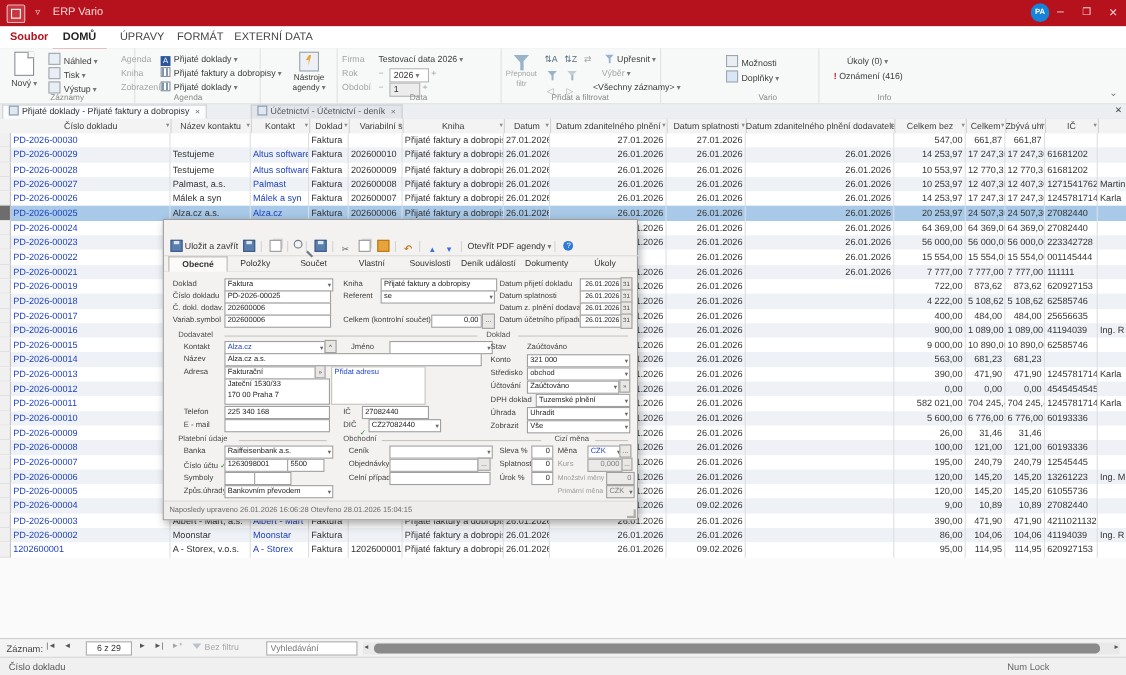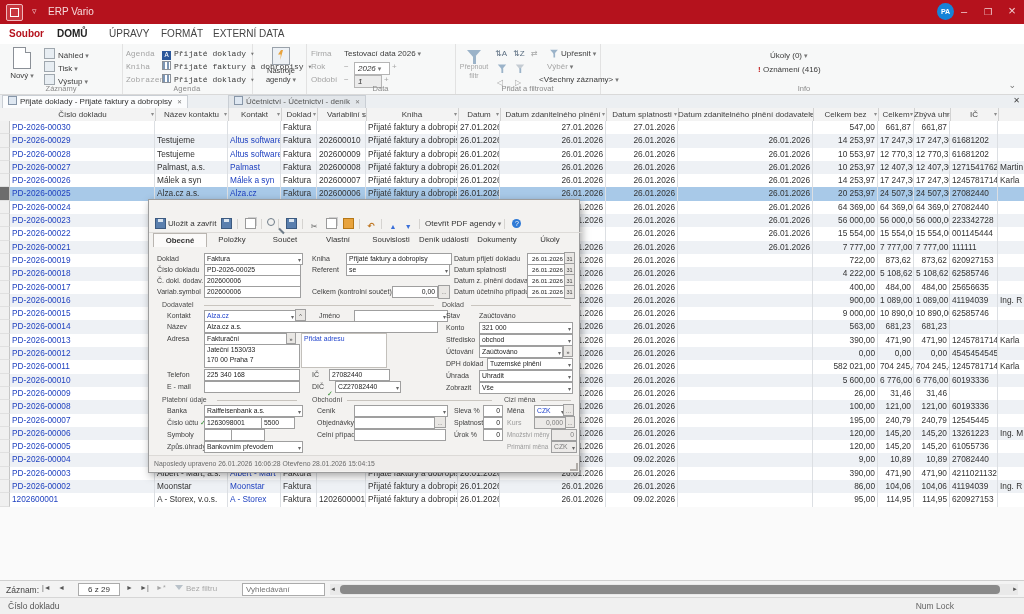--- a/index.html
+++ b/index.html
@@ -1,17 +1,17 @@
 <!DOCTYPE html>
 <html><head>
 <meta charset="utf-8">
 <style>
   html,body{margin:0;padding:0;}
   body{width:1024px;height:614px;overflow:hidden;font-family:"Liberation Sans","DejaVu Sans",sans-serif;background:#f0f0f0;position:relative;-webkit-font-smoothing:antialiased;}
-  .abs{position:absolute;font-style:italic;}
+  .abs{position:absolute;}
 
   
   #titlebar{position:absolute;left:0;top:0;width:1024px;height:24px;background:#b5121d;color:#fff;}
   #titlebar .appicon{position:absolute;left:6px;top:4px;width:15px;height:15px;border:1px solid #f0b9bd;border-radius:2px;background:#c8363f;}
   #titlebar .appicon:before{content:"";position:absolute;left:3px;top:3px;width:7px;height:7px;border:1px solid #fff;}
   #titlebar .qat{position:absolute;left:32px;top:6px;font-size:9px;color:#f2c6c9;}
   #titlebar .title{position:absolute;left:48px;top:6px;font-size:10px;color:#f6dadc;}
   .avatar{position:absolute;right:70px;top:3px;width:17px;height:17px;border-radius:50%;background:#1583d8;color:#fff;font-size:7px;text-align:center;line-height:17px;font-weight:bold;}
   .winbtn{position:absolute;top:0;width:24px;height:24px;color:#f3d2d4;font-size:11px;text-align:center;line-height:22px;}
   .winbtn.min{right:48px;} .winbtn.min:after{content:"–";}
@@ -152,21 +152,21 @@
     <div class="bigbtn" style="left:2px;">
       <span class="docicon"></span>
       <span class="dd">Nový</span>
     </div>
     <span class="smbtn dd" style="left:44px;top:4px;"><span class="si"></span><span>Náhled</span></span>
     <span class="smbtn dd" style="left:44px;top:17px;"><span class="si"></span><span>Tisk</span></span>
     <span class="smbtn dd" style="left:44px;top:30px;"><span class="si"></span><span>Výstup</span></span>
     <div class="glabel">Záznamy</div>
   </div>
 
-  <div class="rgroup" style="left:122px;width:130px;font-family:Liberation Mono, monospace;">
+  <div class="rgroup" style="left:106px;width:130px;">
     <span class="smbtn gray" style="left:4px;top:4px;">Agenda</span>
     <span class="smbtn gray" style="left:4px;top:17px;">Kniha</span>
     <span class="smbtn gray" style="left:4px;top:30px;">Zobrazení</span>
     <span class="smbtn dd" style="left:40px;top:4px;"><span class="aicon">A</span><span>Přijaté doklady</span></span>
     <span class="smbtn dd" style="left:40px;top:17px;"><span class="ticon"></span><span>Přijaté faktury a dobropisy</span></span>
     <span class="smbtn dd" style="left:40px;top:30px;"><span class="ticon"></span><span>Přijaté doklady</span></span>
     <div class="glabel">Agenda</div>
   </div>
 
   <div class="rgroup" style="left:252px;width:54px;">
@@ -205,20 +205,25 @@
     <span class="smbtn" style="left:58px;top:19px;"><i class="funnel" style="transform:scale(.6);display:inline-block;border-top-color:#c5ccd3;"></i></span>
     <span class="smbtn gray" style="left:42px;top:33px;font-size:8px;">◁</span>
     <span class="smbtn gray" style="left:60px;top:33px;font-size:8px;">▷</span>
     <span class="smbtn dd" style="left:92px;top:4px;"><i class="funnel" style="transform:scale(.55);display:inline-block;"></i><span>Upřesnit</span></span>
     <span class="smbtn dd gray" style="left:92px;top:17px;"><span>Výběr</span></span>
     <span class="smbtn dd" style="left:84px;top:30px;"><span>&lt;Všechny záznamy&gt;</span></span>
     <div class="glabel">Přidat a filtrovat</div>
   </div>
 
 
+  <div class="rgroup" style="left:652px;width:92px;">
+    <span class="smbtn" style="left:8px;top:6px;"><span class="si"></span><span>Možnosti</span></span>
+    <span class="smbtn dd" style="left:8px;top:20px;"><span class="si" style="background:#d8e6f5;"></span><span>Doplňky</span></span>
+    <div class="glabel">Vario</div>
+  </div>
 
   <div class="rgroup" style="left:744px;width:120px;border-right:none;">
     <span class="smbtn dd" style="left:26px;top:6px;"><span>Úkoly (0)</span></span>
     <span class="smbtn" style="left:14px;top:20px;"><span class="excl">!</span> <span>Oznámení (416)</span></span>
     <div class="glabel">Info</div>
   </div>
   <span class="chev">⌄</span>
 </div>
 
 <div id="doctabs">

